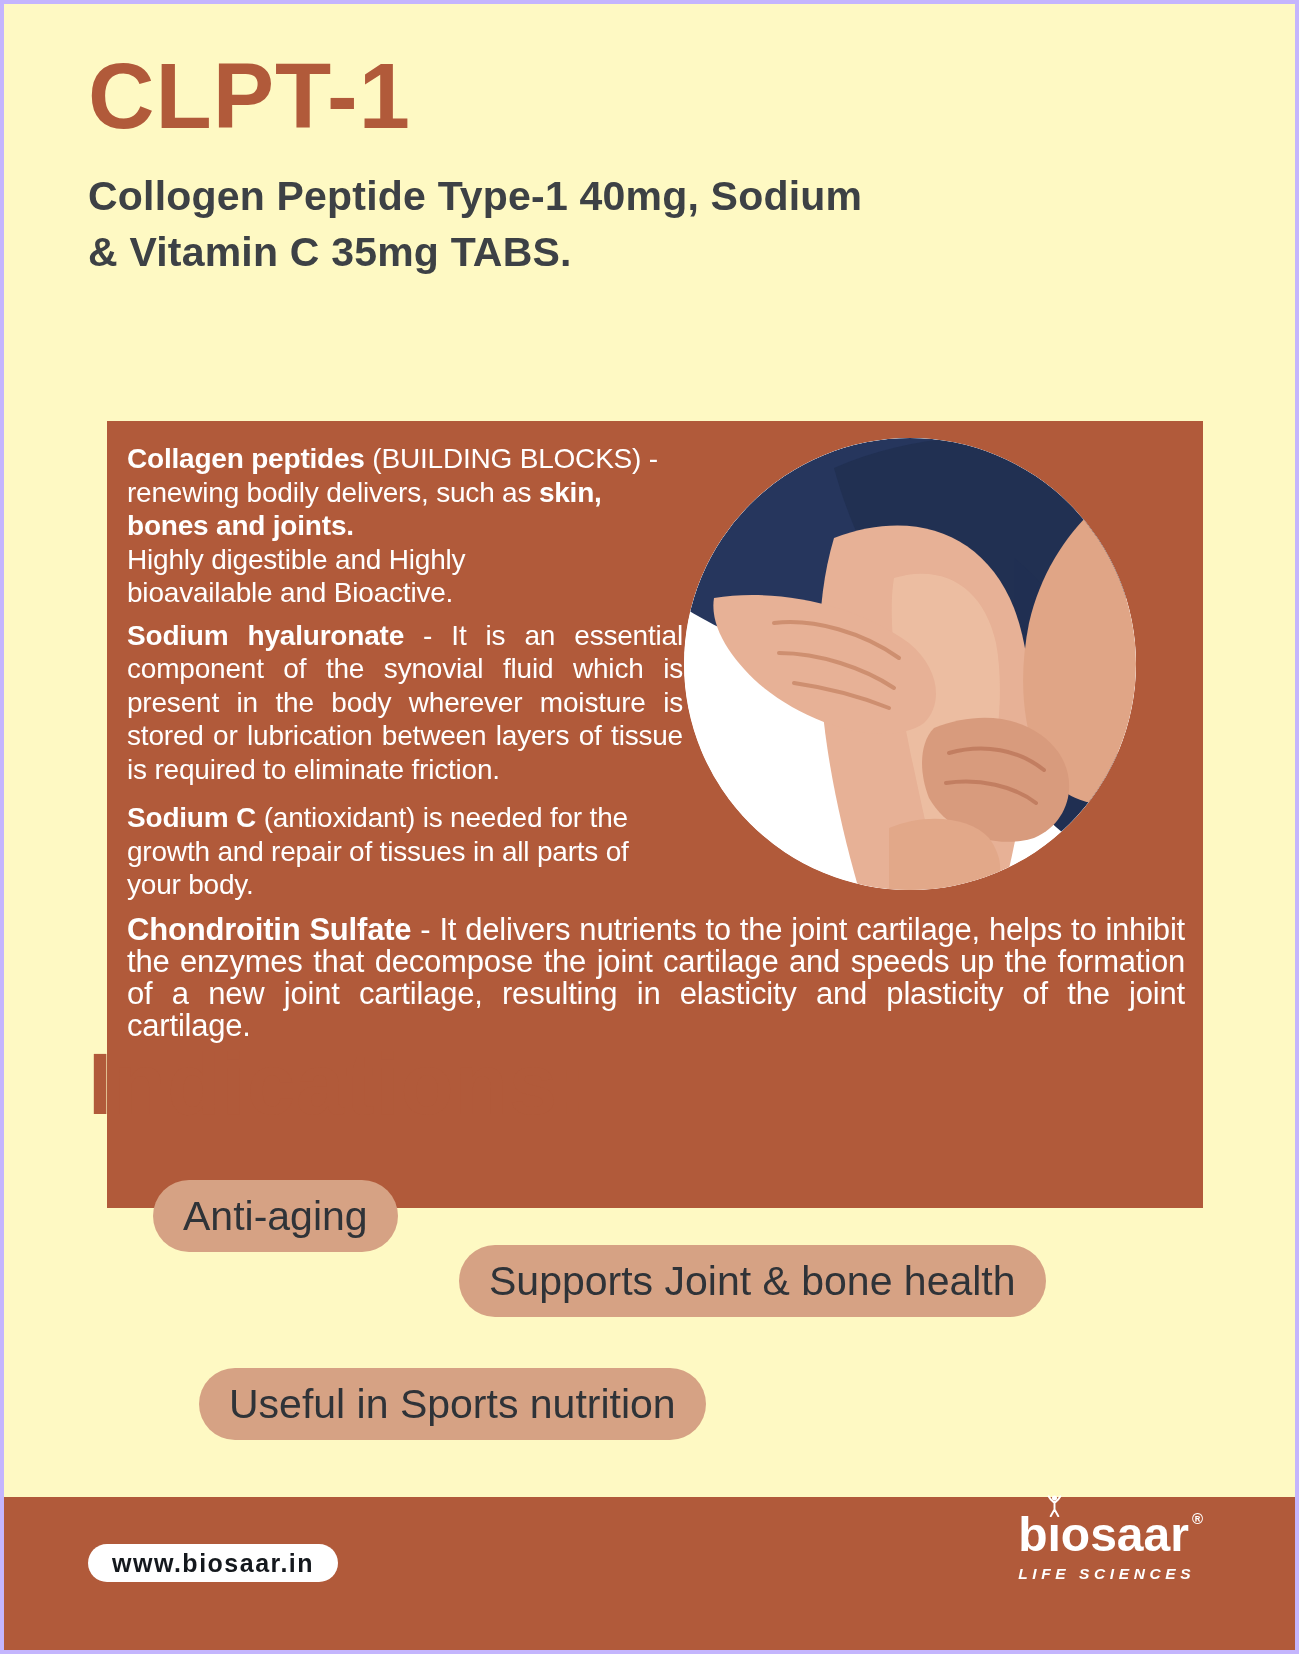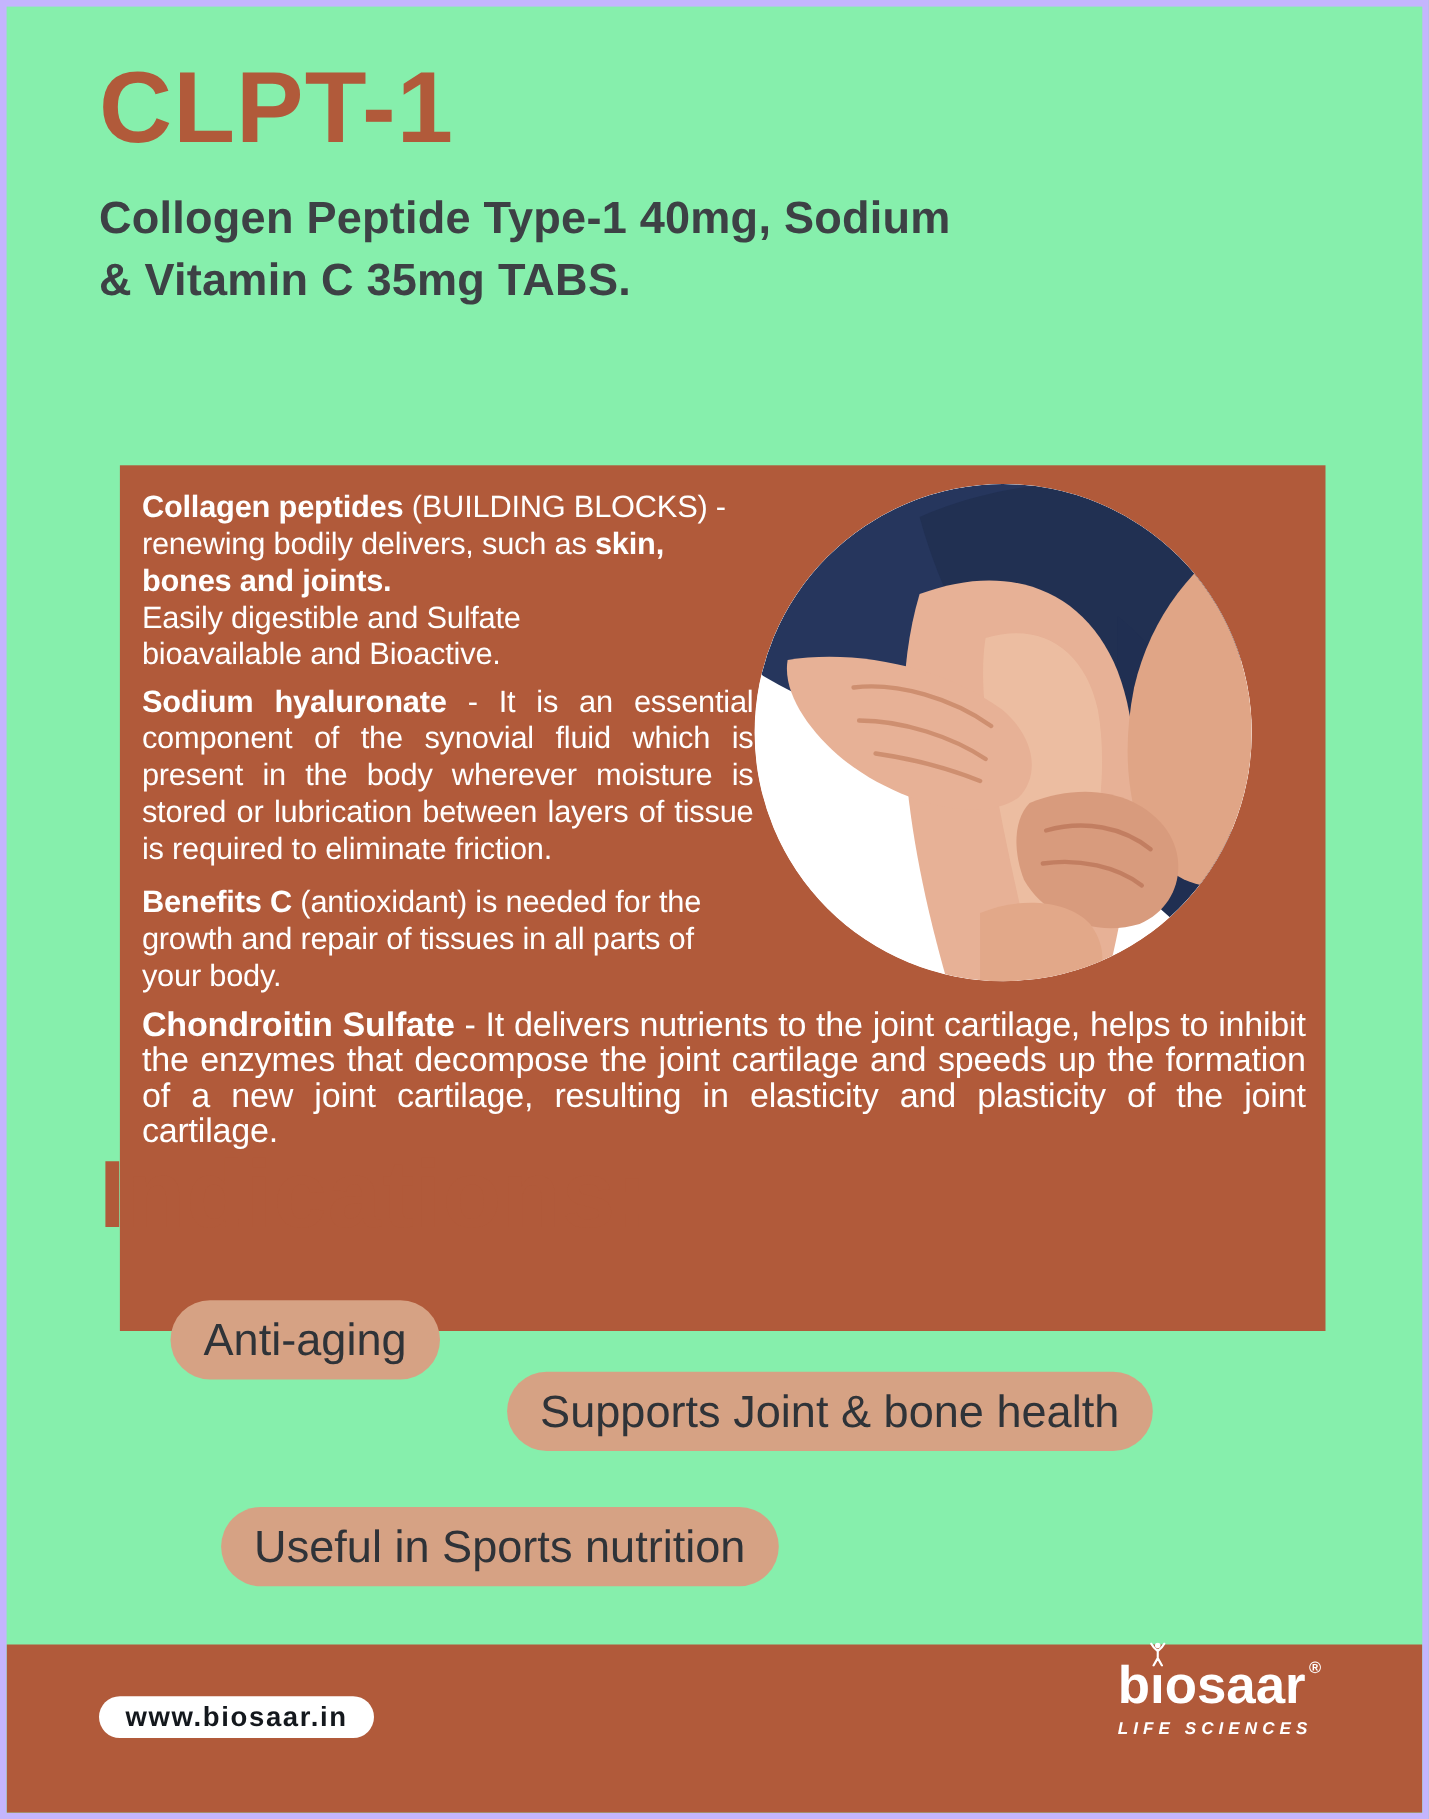--- a/index.html
+++ b/index.html
@@ -1,19 +1,19 @@
 <!DOCTYPE html>
 <html><head>
 <meta charset="utf-8">
 <style>
   * { margin:0; padding:0; box-sizing:border-box; }
   html,body { background:#888; }
   .page {
     position:relative; width:1299px; height:1654px; margin:0 auto;
-    background:#86efac; border:6px solid #c4b5fd; overflow:hidden;
+    background:#fef9c3; border:4px solid #c4b5fd; overflow:hidden;
     font-family:"Liberation Sans", sans-serif;
   }
   .product-name {
     position:absolute; left:84px; top:42px;
     font-size:92px; font-weight:bold; color:#b15a3a; letter-spacing:1px; line-height:1.1;
   }
   .product-composition {
     position:absolute; left:84px; top:164px;
     font-size:41px; font-weight:bold; color:#3d4145; line-height:56px; letter-spacing:0.2px;
   }
@@ -73,24 +73,24 @@
   <h1 class="product-name">CLPT-1</h1>
 
   <div class="product-composition">
     <div>Collogen Peptide Type-1 40mg, Sodium</div>
     <div>&amp; Vitamin C 35mg TABS.</div>
   </div>
 
   <section class="info-box">
     <div class="info-left">
       <p class="collagen"><span class="b">Collagen peptides</span><span> (BUILDING BLOCKS) -</span><br><span>renewing bodily delivers, such as </span><span class="b">skin,</span><br><span class="b">bones and joints.</span></p>
-      <div>Easily digestible and Sulfate</div>
+      <div>Highly digestible and Highly</div>
       <div>bioavailable and Bioactive.</div>
       <p class="sodium"><span class="b">Sodium hyaluronate</span><span> - It is an essential component of the synovial fluid which is present in the body wherever moisture is stored or lubrication between layers of tissue is required to eliminate friction.</span></p>
-      <p class="vitamin"><span class="b">Benefits C</span><span> (antioxidant) is needed for the growth and repair of tissues in all parts of your body.</span></p>
+      <p class="vitamin"><span class="b">Sodium C</span><span> (antioxidant) is needed for the growth and repair of tissues in all parts of your body.</span></p>
     </div>
 
     <div class="knee-photo">
       <svg viewBox="0 0 452 452" width="452" height="452" xmlns="http://www.w3.org/2000/svg">
         <defs>
             <clipPath id="kneeclip">
               <circle cx="226" cy="226" r="226"></circle>
             </clipPath>
           </defs>
         <g clip-path="url(#kneeclip)">

